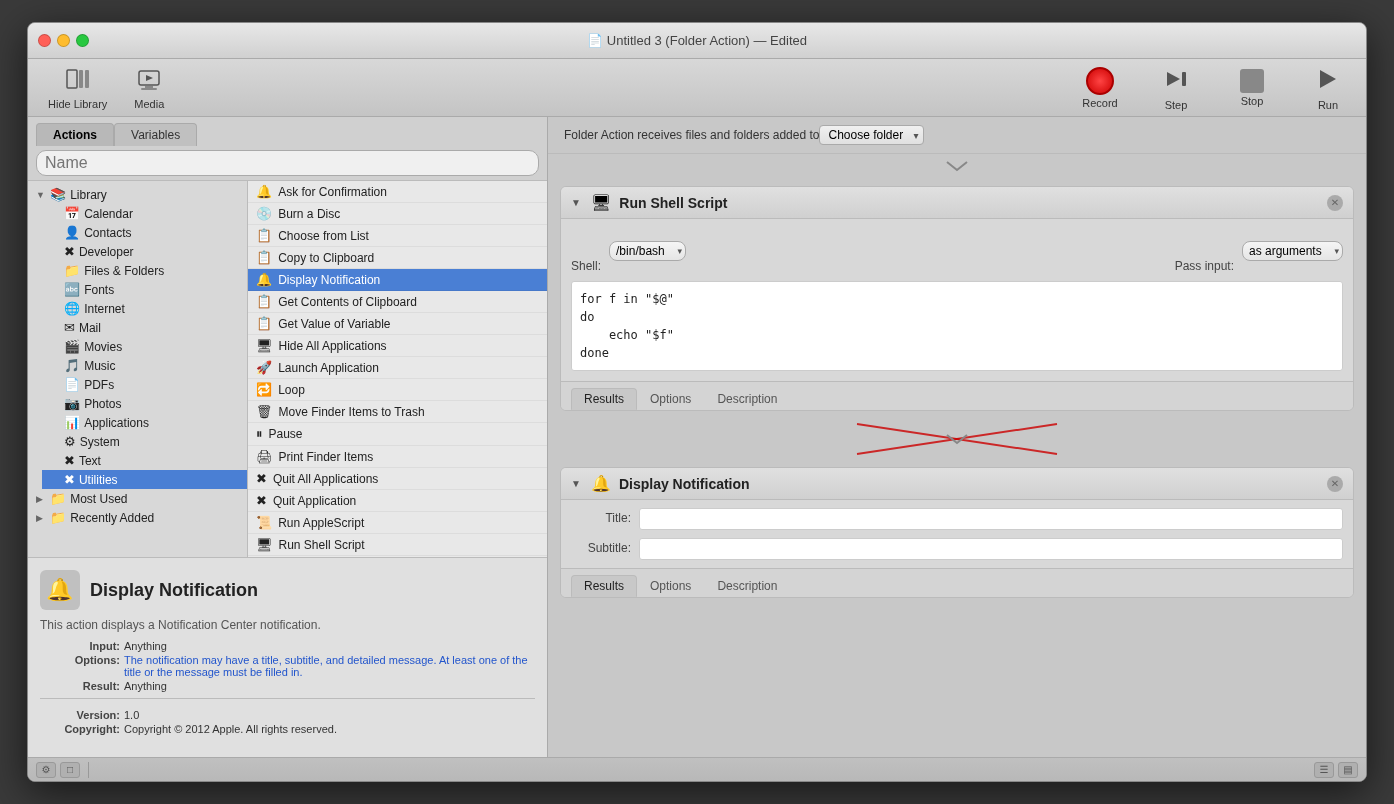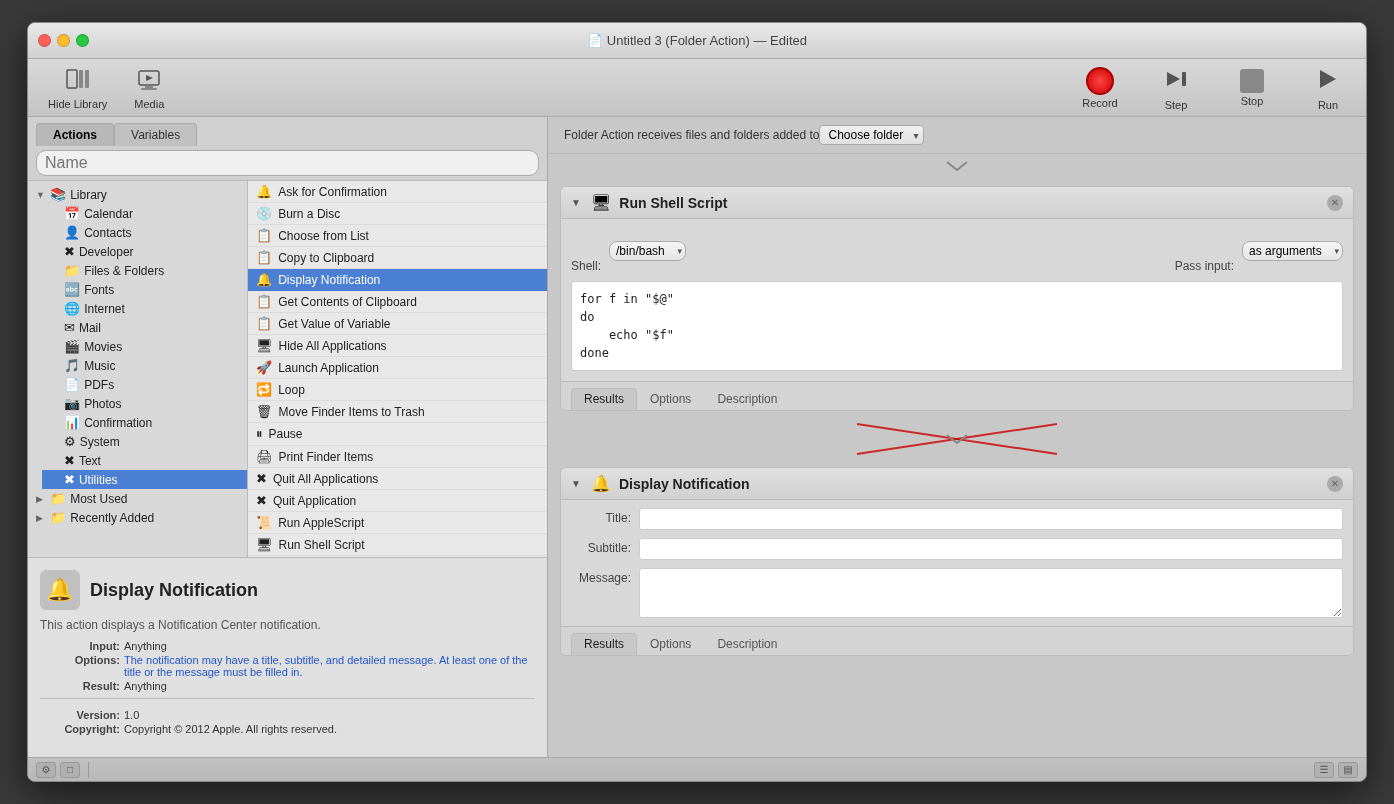--- a/index.html
+++ b/index.html
@@ -693,21 +693,21 @@
               <span>PDFs</span>
             </div>
             <div class="tree-item">
               <span class="expand-arrow"></span>
               <span class="item-icon">📷</span>
               <span>Photos</span>
             </div>
             <div class="tree-item">
               <span class="expand-arrow"></span>
               <span class="item-icon">📊</span>
-              <span>Confirmation</span>
+              <span>Applications</span>
             </div>
             <div class="tree-item">
               <span class="expand-arrow"></span>
               <span class="item-icon">⚙</span>
               <span>System</span>
             </div>
             <div class="tree-item">
               <span class="expand-arrow"></span>
               <span class="item-icon">✖</span>
               <span>Text</span>
@@ -908,24 +908,20 @@
         </div>
         <div class="notif-form">
           <div class="notif-row">
             <span class="notif-label">Title:</span>
             <input class="notif-input" type="text" value="" style="">
           </div>
           <div class="notif-row">
             <span class="notif-label">Subtitle:</span>
             <input class="notif-input" type="text" value="" style="">
           </div>
-          <div class="notif-row">
-            <span class="notif-label">Message:</span>
-            <textarea class="notif-textarea" style=""></textarea>
-          </div>
         </div>
         <div class="block-tabs">
           <div class="block-tab active">Results</div>
           <div class="block-tab">Options</div>
           <div class="block-tab">Description</div>
           <div class="block-tab-spacer"></div>
         </div>
       </div>
 
     </div>

